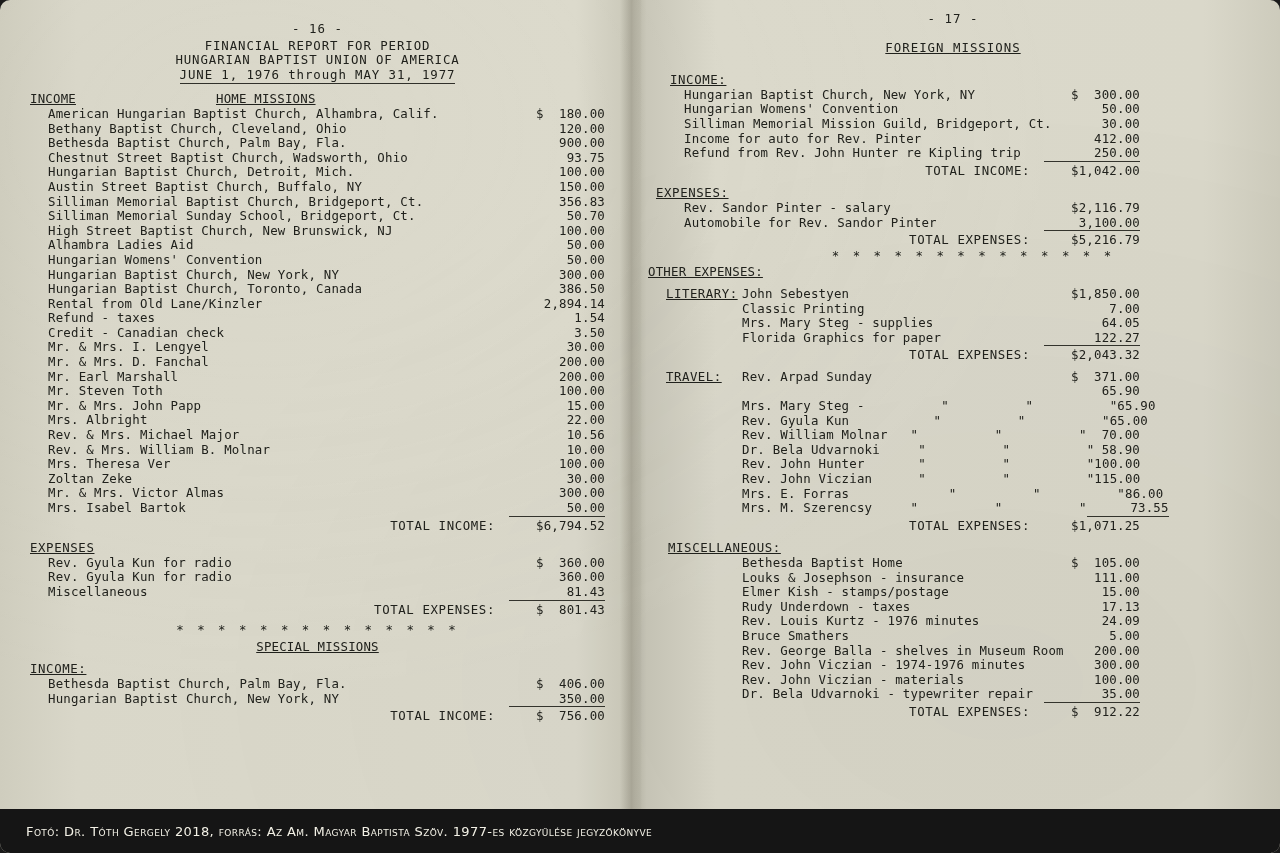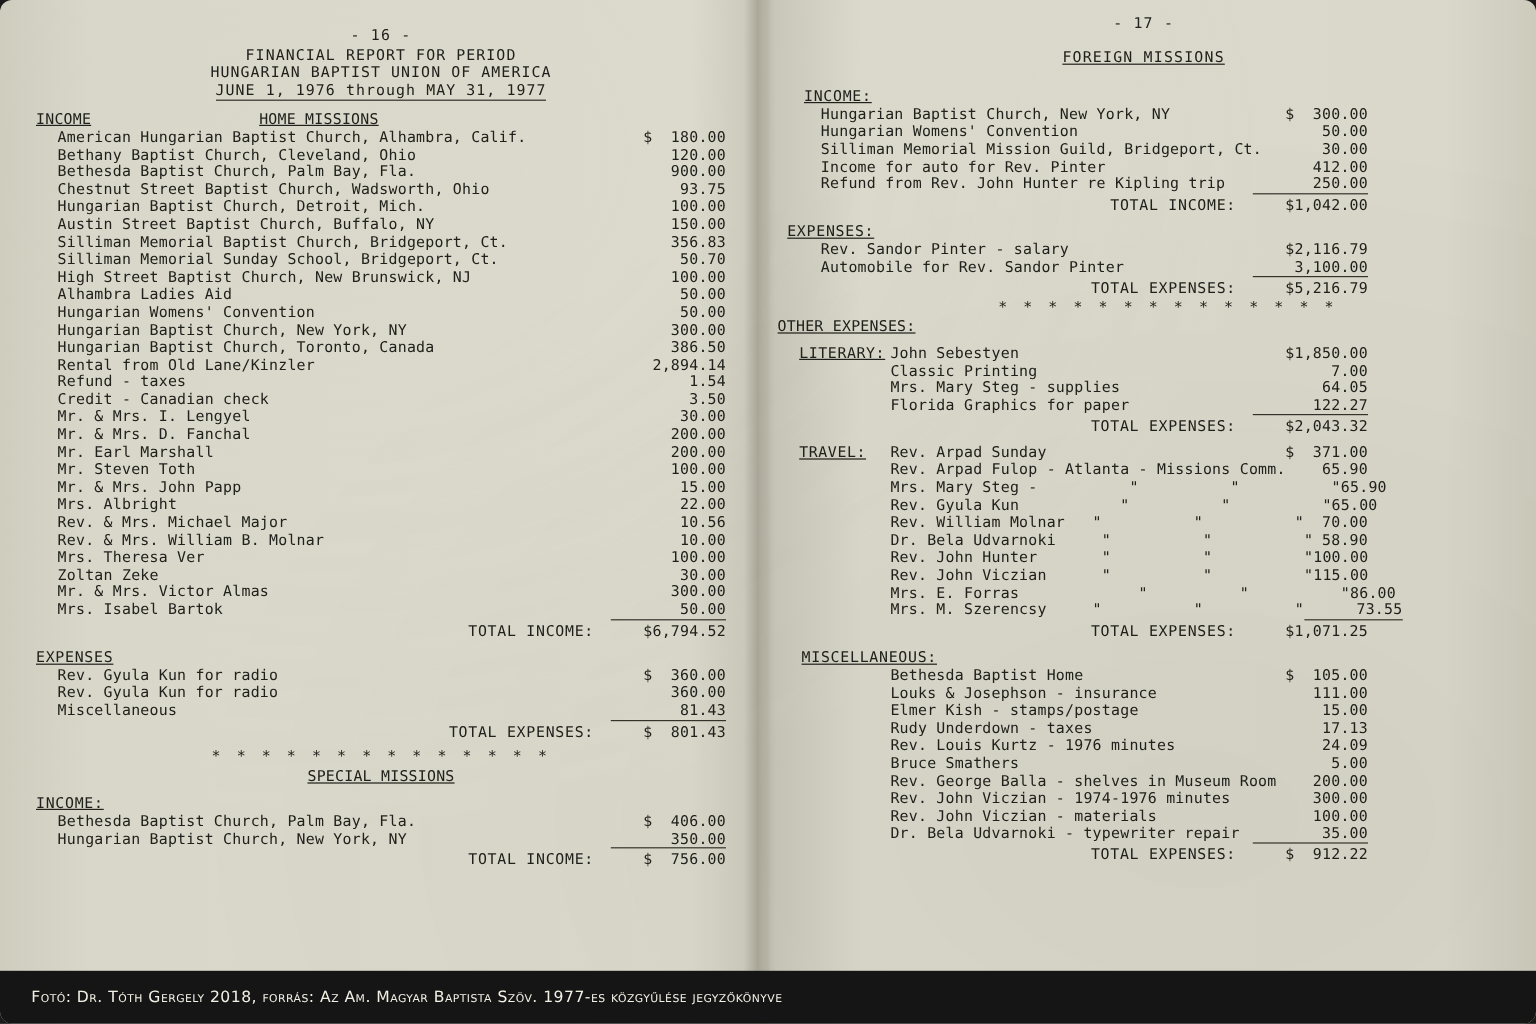--- a/index.html
+++ b/index.html
@@ -289,21 +289,21 @@
     <div class="total-row" style="padding-right:118px;">
       <span class="tl">TOTAL EXPENSES:</span>
       <span class="tv">$2,043.32</span>
     </div>
 
     <div class="group-head">
       <span class="u sub-label" style="margin-left:18px;">TRAVEL:</span>
     </div>
     <div style="padding-right:118px; margin-top:-14.6px;">
       <div class="row indent3"><span class="name">Rev. Arpad Sunday</span><span class="amt-col">$  371.00</span></div>
-      <div class="row indent3"><span class="name">Rev. Arpad Fulop - Atlanta - Missions Comm.</span><span class="amt-col">65.90</span></div>
+      <div class="row indent3"><span class="amt-col">65.90</span></div>
       <div class="row indent3"><span class="name">Mrs. Mary Steg -          "          "          "</span><span class="amt-col">65.90</span></div>
       <div class="row indent3"><span class="name">Rev. Gyula Kun           "          "          "</span><span class="amt-col">65.00</span></div>
       <div class="row indent3"><span class="name">Rev. William Molnar   "          "          "</span><span class="amt-col">70.00</span></div>
       <div class="row indent3"><span class="name">Dr. Bela Udvarnoki     "          "          "</span><span class="amt-col">58.90</span></div>
       <div class="row indent3"><span class="name">Rev. John Hunter       "          "          "</span><span class="amt-col">100.00</span></div>
       <div class="row indent3"><span class="name">Rev. John Viczian      "          "          "</span><span class="amt-col">115.00</span></div>
       <div class="row indent3"><span class="name">Mrs. E. Forras             "          "          "</span><span class="amt-col">86.00</span></div>
       <div class="row indent3"><span class="name">Mrs. M. Szerencsy     "          "          "</span><span class="amt-col ruleover">73.55</span></div>
     </div>
     <div class="total-row" style="padding-right:118px;">

